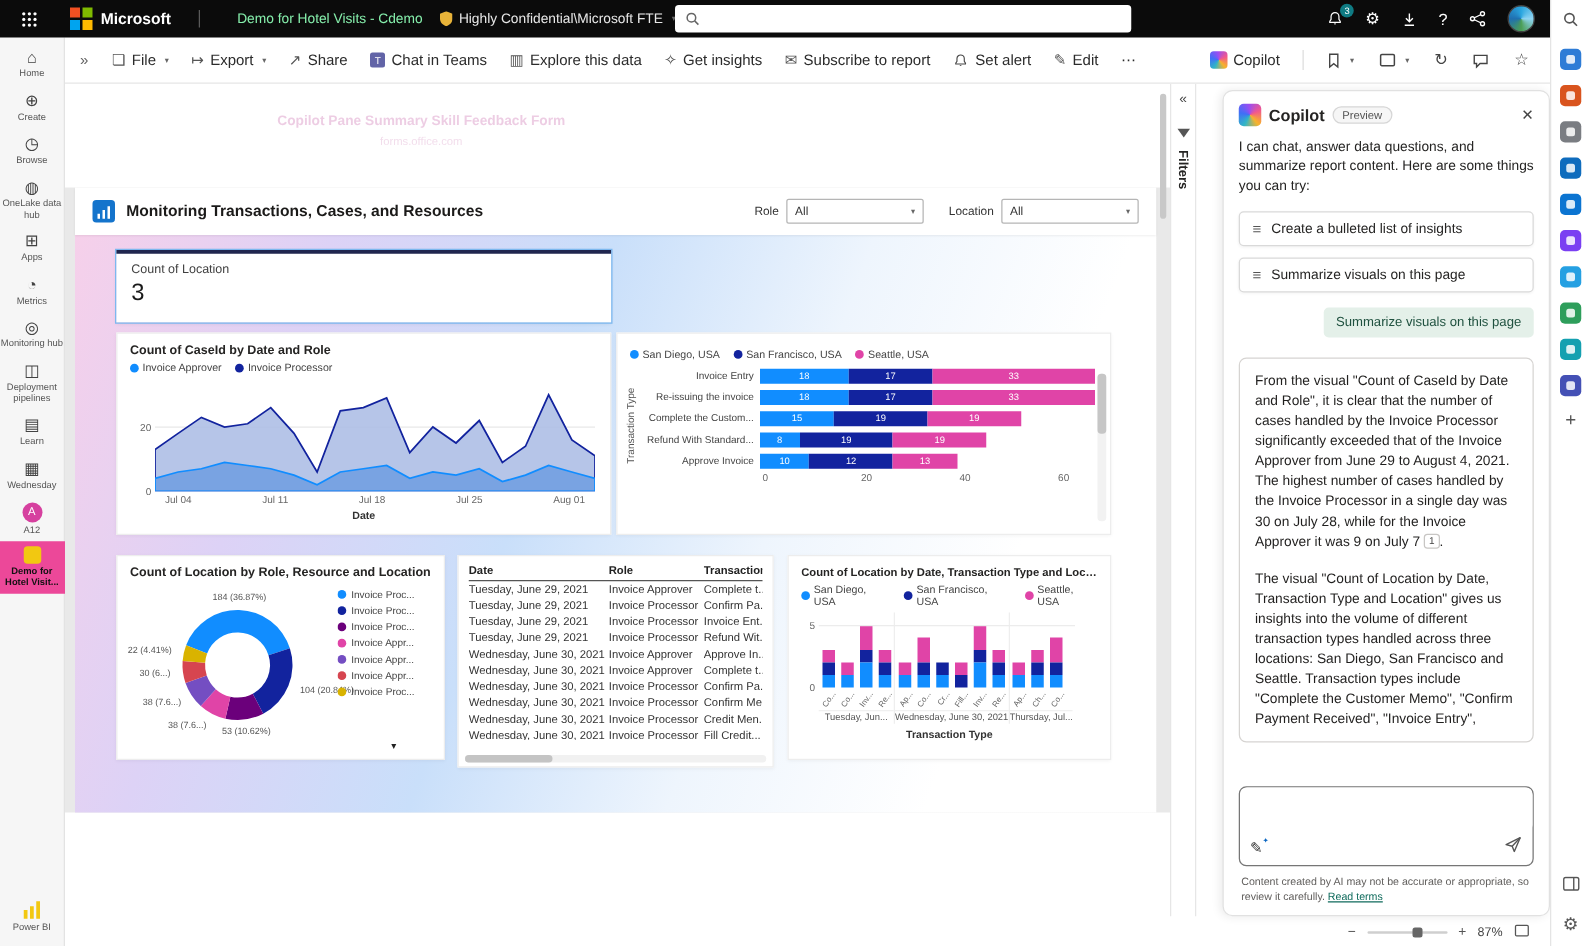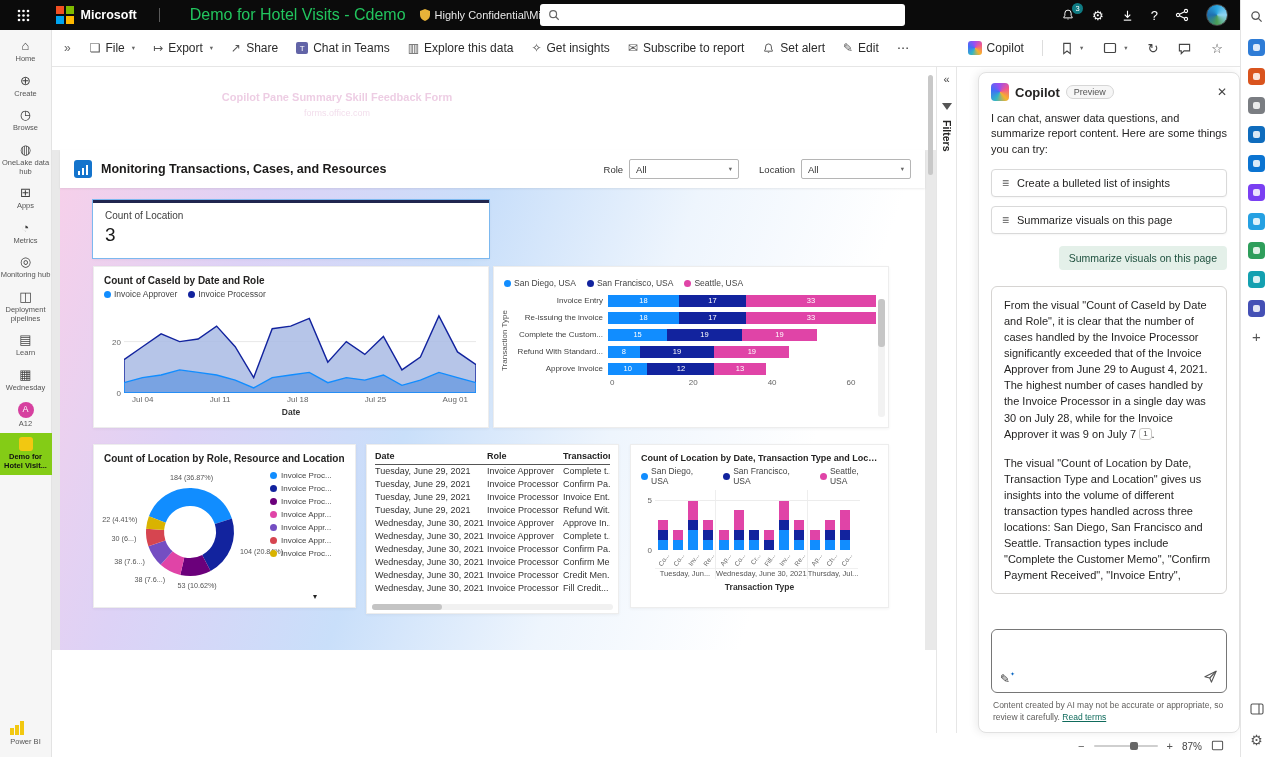--- a/index.html
+++ b/index.html
@@ -7,21 +7,21 @@
     font-family:"Liberation Sans","DejaVu Sans",sans-serif; }
 
   
   .topbar { position:absolute; left:0; top:0; width:1240px; height:30px; background:#0b0b0b;
     color:#fff; display:flex; align-items:center; z-index:20; font-size:12px; }
   .waffle { width:46px; height:30px; display:flex; align-items:center; justify-content:center; }
   .mslogo { display:grid; grid-template-columns:8px 8px; grid-gap:1.5px; margin:0 7px 0 10px; }
   .sq { width:8px; height:8px; } .sq.r{background:#f25022}.sq.g{background:#7fba00}.sq.b{background:#00a4ef}.sq.y{background:#ffb900}
   .brand { font-weight:bold; font-size:12.5px; margin-right:12px; }
   .tb-divider { width:1px; height:14px; background:#5a5a5a; margin:0 10px; }
-  .report-name { font-size:16px; color:#22c55e;padding-left:20px; }
+  .report-name { font-size:11px; color:#86efac;padding-left:20px; }
   .sensitivity { display:flex; align-items:center; gap:5px; margin-left:14px; font-size:11px; color:#e8e8e8; }
   .searchbox { position:absolute; left:540px; top:4px; width:365px; height:22px; background:#fff;
     border-radius:3px; display:flex; align-items:center; padding:0 8px; gap:6px; }
   .searchbox input { flex:1; border:none; outline:none; font-size:11px; background:transparent;
     font-family:inherit; color:#333; }
   .topbar-right { position:absolute; right:12px; top:0; height:30px; display:flex; align-items:center; gap:17px; }
   .top-ic { color:#fff; font-size:13px; position:relative; display:inline-flex; align-items:center; }
   .badge { position:absolute; top:-5px; right:-8px; background:#0f7b83; color:#fff; font-size:7.5px;
     border-radius:50%; width:11px; height:11px; display:flex; align-items:center; justify-content:center; }
   .avatar { width:22px; height:22px; border-radius:50%;
@@ -36,28 +36,28 @@
   .rail-app::after { content:""; position:absolute; inset:5px; background:rgba(255,255,255,.85); border-radius:2px; }
   .rail-plus { font-size:15px; color:#555; line-height:1; }
   .rail-bottom { margin-top:auto; display:flex; flex-direction:column; gap:13px; align-items:center; }
   .rail-gear { font-size:14px; color:#555; }
 
   
   .leftnav { position:absolute; left:0; top:30px; width:52px; height:727px; background:#f6f6f6;
     border-right:1px solid #e3e3e3; display:flex; flex-direction:column; align-items:center;
     padding-top:4px; z-index:15; }
   .nav-item { width:52px; padding:4px 1px 5px; display:flex; flex-direction:column; align-items:center; gap:2px; }
-  .nav-item.selected { background:#84cc16; }
+  .nav-item.selected { background:#ec4899; }
   .nav-item.selected .nav-label { color:#111; font-weight:bold; }
   .nav-icon { font-size:13px; color:#424242; height:15px; line-height:15px; }
   .nav-label { font-size:7.5px; color:#555; text-align:center; line-height:1.15; max-width:50px; }
   .nav-avatar { width:16px; height:16px; border-radius:50%; color:#fff; font-size:9px;
     display:flex; align-items:center; justify-content:center; }
   .nav-tile { width:14px; height:14px; border-radius:3px; }
-  .nav-brand { margin-top:auto; padding:8px 0 10px; display:flex; flex-direction:column; gap:3px; }
+  .nav-brand { margin-top:auto; padding:8px 0 10px; display:flex; flex-direction:column; align-items:center; gap:3px; }
   .pbi-icon { display:flex; align-items:flex-end; gap:1.5px; height:14px; }
   .pbi-icon span { width:3.5px; background:#f2c811; display:block; }
   .pbi-icon .b1{height:7px}.pbi-icon .b2{height:10px}.pbi-icon .b3{height:14px}
 
   
   .toolbar { position:absolute; left:52px; top:30px; right:32px; height:37px; background:#fff;
     border-bottom:1px solid #e6e6e6; display:flex; align-items:center; padding:0 8px;
     font-size:12px; color:#2b2b2b; z-index:14; }
   .tb-expand { color:#666; font-size:12px; margin:0 10px 0 4px; }
   .tb-items { display:flex; align-items:center; }

